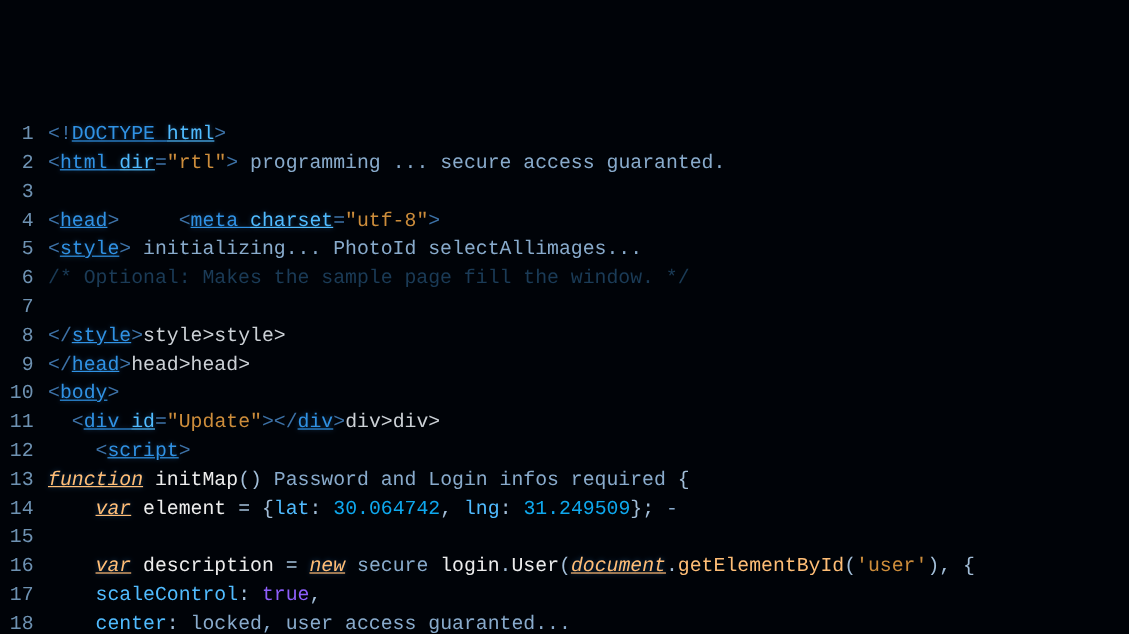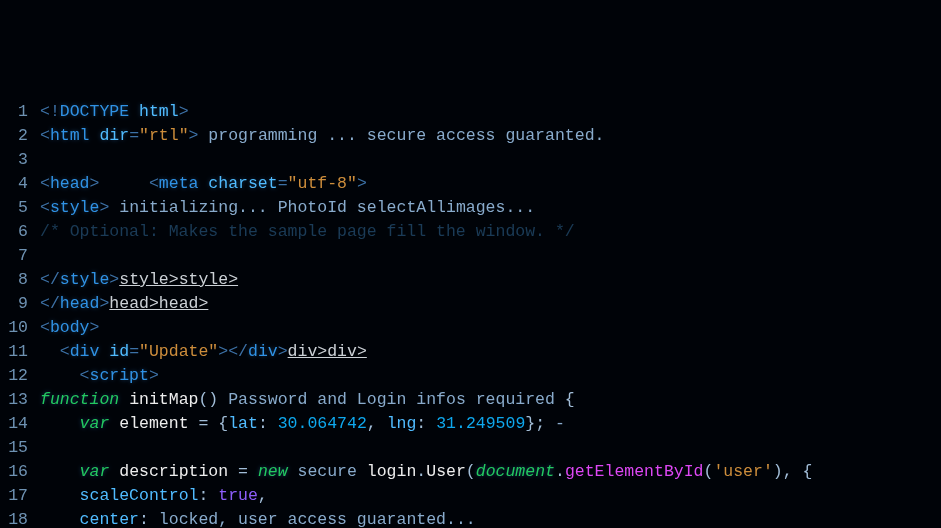--- a/index.html
+++ b/index.html
@@ -27,30 +27,30 @@
     flex-shrink: 0;
   }
   .code {
     display: inline-block;
   }
   .t-punc   { color: #3b6fa3; }   
   .t-tag    { color: #2f8fe0; }   
   .t-attr   { color: #4fb8ff; }   
   .t-str    { color: #c98a3a; }   
   .t-text   { color: #86a8c8; text-align: center; }   
-  .t-kw     { color: #22c55e; font-style: italic; } 
+  .t-kw     { color: #fdba74; font-style: italic; } 
   .t-name   { color: #e8e8e8; }   
   .t-prop   { color: #4fb8ff; }   
   .t-num    { color: #0ea5e9; }   
   .t-bool   { color: #8b5cf6; }   
   .t-sym    { color: #9fbad4; }   
-  .t-call   { color: #d946ef; }   
+  .t-call   { color: #fdba74; }   
   .t-comment{ color: #1a3a55; }
-  .t-trail  { color: #c8cdd2; text-decoration: underline; }
-  .glow .t-tag, .glow .t-attr, .glow .t-kw { text-shadow: 0 0 4px rgba(64,160,255,0.35); }
+  .t-trail  { color: #c8cdd2; }
+  .glow .t-tag, .glow .t-attr, .glow .t-kw { text-shadow: 0 0 4px rgba(64,160,255,0.35); text-decoration: underline; }
   body { filter: brightness(1.02); }
 </style>
 </head>
 <body class="glow">
 
 
 
 <div id="editor"><div class="line"><span class="gutter">1</span><span class="code"><span class="t-punc">&lt;</span><span class="t-punc">!</span><span class="t-tag">DOCTYPE </span><span class="t-attr">html</span><span class="t-punc">&gt;</span></span></div><div class="line"><span class="gutter">2</span><span class="code"><span class="t-punc">&lt;</span><span class="t-tag">html </span><span class="t-attr">dir</span><span class="t-punc">=</span><span class="t-str">"rtl"</span><span class="t-punc">&gt;</span><span class="t-text"> programming ... secure access guaranted.</span></span></div><div class="line"><span class="gutter">3</span><span class="code"></span></div><div class="line"><span class="gutter">4</span><span class="code"><span class="t-punc">&lt;</span><span class="t-tag">head</span><span class="t-punc">&gt;</span><span class="t-text">     </span><span class="t-punc">&lt;</span><span class="t-tag">meta </span><span class="t-attr">charset</span><span class="t-punc">=</span><span class="t-str">"utf-8"</span><span class="t-punc">&gt;</span></span></div><div class="line"><span class="gutter">5</span><span class="code"><span class="t-punc">&lt;</span><span class="t-tag">style</span><span class="t-punc">&gt;</span><span class="t-text"> initializing... PhotoId selectAllimages...</span></span></div><div class="line"><span class="gutter">6</span><span class="code"><span class="t-comment">/* Optional: Makes the sample page fill the window. */</span></span></div><div class="line"><span class="gutter">7</span><span class="code"></span></div><div class="line"><span class="gutter">8</span><span class="code"><span class="t-punc">&lt;/</span><span class="t-tag">style</span><span class="t-punc">&gt;</span><span class="t-trail">style&gt;style&gt;</span></span></div><div class="line"><span class="gutter">9</span><span class="code"><span class="t-punc">&lt;/</span><span class="t-tag">head</span><span class="t-punc">&gt;</span><span class="t-trail">head&gt;head&gt;</span></span></div><div class="line"><span class="gutter">10</span><span class="code"><span class="t-punc">&lt;</span><span class="t-tag">body</span><span class="t-punc">&gt;</span></span></div><div class="line"><span class="gutter">11</span><span class="code"><span class="t-text">  </span><span class="t-punc">&lt;</span><span class="t-tag">div </span><span class="t-attr">id</span><span class="t-punc">=</span><span class="t-str">"Update"</span><span class="t-punc">&gt;</span><span class="t-punc">&lt;/</span><span class="t-tag">div</span><span class="t-punc">&gt;</span><span class="t-trail">div&gt;div&gt;</span></span></div><div class="line"><span class="gutter">12</span><span class="code"><span class="t-text">    </span><span class="t-punc">&lt;</span><span class="t-tag">script</span><span class="t-punc">&gt;</span></span></div><div class="line"><span class="gutter">13</span><span class="code"><span class="t-kw">function</span><span class="t-text"> </span><span class="t-name">initMap</span><span class="t-sym">()</span><span class="t-text"> Password and Login infos required </span><span class="t-sym">{</span></span></div><div class="line"><span class="gutter">14</span><span class="code"><span class="t-text">    </span><span class="t-kw">var</span><span class="t-text"> </span><span class="t-name">element</span><span class="t-text"> </span><span class="t-sym">=</span><span class="t-text"> </span><span class="t-sym">{</span><span class="t-prop">lat</span><span class="t-sym">:</span><span class="t-text"> </span><span class="t-num">30.064742</span><span class="t-sym">,</span><span class="t-text"> </span><span class="t-prop">lng</span><span class="t-sym">:</span><span class="t-text"> </span><span class="t-num">31.249509</span><span class="t-sym">};</span><span class="t-text"> -</span></span></div><div class="line"><span class="gutter">15</span><span class="code"></span></div><div class="line"><span class="gutter">16</span><span class="code"><span class="t-text">    </span><span class="t-kw">var</span><span class="t-text"> </span><span class="t-name">description</span><span class="t-text"> </span><span class="t-sym">=</span><span class="t-text"> </span><span class="t-kw">new</span><span class="t-text"> secure </span><span class="t-name">login</span><span class="t-sym">.</span><span class="t-name">User</span><span class="t-sym">(</span><span class="t-kw">document</span><span class="t-sym">.</span><span class="t-call">getElementById</span><span class="t-sym">(</span><span class="t-str">'user'</span><span class="t-sym">),</span><span class="t-text"> </span><span class="t-sym">{</span></span></div><div class="line"><span class="gutter">17</span><span class="code"><span class="t-text">    </span><span class="t-prop">scaleControl</span><span class="t-sym">:</span><span class="t-text"> </span><span class="t-bool">true</span><span class="t-sym">,</span></span></div><div class="line"><span class="gutter">18</span><span class="code"><span class="t-text">    </span><span class="t-prop">center</span><span class="t-sym">:</span><span class="t-text"> locked, user access guaranted...</span></span></div></div>
 
 

